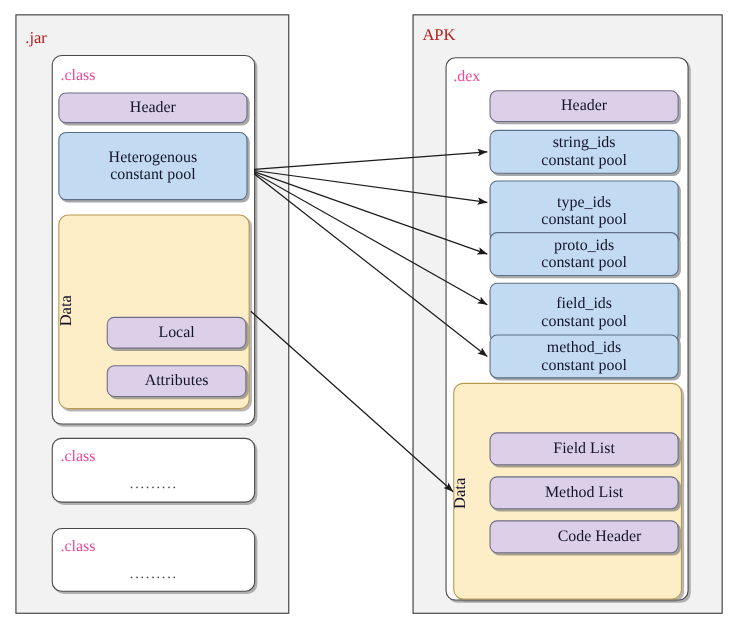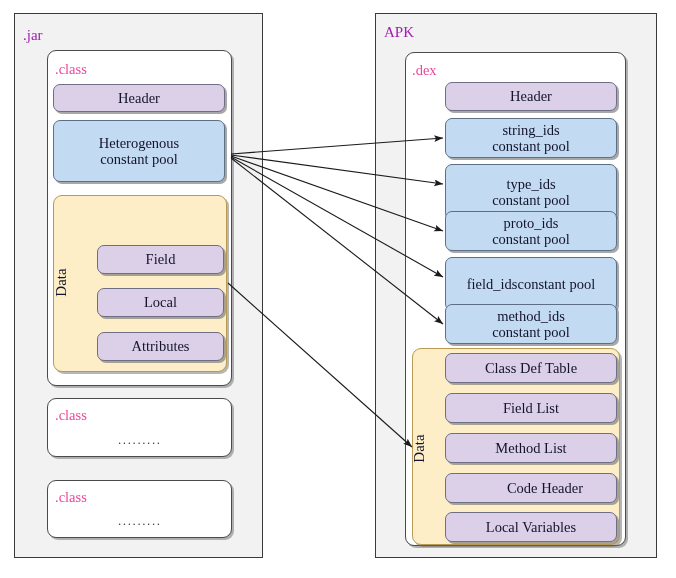--- a/index.html
+++ b/index.html
@@ -1,21 +1,21 @@
 <!DOCTYPE html>
 <html><head>
 <meta charset="utf-8">
 <style>
   html,body{margin:0;padding:0;background:#ffffff;}
   body{width:676px;height:578px;position:relative;overflow:hidden;
        font-family:"Liberation Serif","DejaVu Serif",serif;color:#13132b;}
   #stage{position:absolute;left:0;top:0;width:676px;height:578px;}
 
   .outer{position:absolute;background:#f2f2f2;border:1.3px solid #3a3a3a;box-sizing:border-box;}
-  .outer-label{position:absolute;font-size:15px;line-height:1;color:#a21caf;}
+  .outer-label{position:absolute;font-size:15px;line-height:1;color:#b91c1c;}
 
   .whitebox{position:absolute;background:#ffffff;border:1.2px solid #4a4a4a;
             border-radius:9px;box-sizing:border-box;box-shadow:2px 2px 0 rgba(120,120,120,.55);}
   .whitebox-label{position:absolute;font-size:14.5px;line-height:1;color:#ec4899;}
   .dots{position:absolute;font-size:13px;letter-spacing:1.6px;color:#444;}
 
   .chip{position:absolute;box-sizing:border-box;border-radius:7px;
         display:flex;align-items:center;justify-content:center;text-align:center;
         font-size:14.5px;line-height:1.12;box-shadow:2px 2px 0 rgba(110,110,110,.6);}
   .chip.purple{background:#dbd0e8;border:1.1px solid #6e6e86;}
@@ -45,21 +45,20 @@
   <div class="chip purple" style="left:53px;top:84px;width:172px;height:28px;">Header</div>
 
   <div class="chip blue two" style="left:53px;top:120px;width:172px;height:62px;flex-direction:column;">
     <span>Heterogenous</span>
     <span>constant pool</span>
   </div>
 
   <div class="databox" style="left:53px;top:195px;width:174px;height:177px;"></div>
   <div class="data-label" style="left:47px;top:274px;transform:rotate(-90deg);">Data</div>
 
-  <div class="chip purple" style="left:97px;top:245px;width:127px;height:29px;">Field</div>
   <div class="chip purple" style="left:97px;top:288px;width:127px;height:29px;">Local</div>
   <div class="chip purple" style="left:97px;top:332px;width:127px;height:29px;">Attributes</div>
 
   <div class="whitebox" style="left:47px;top:398px;width:185px;height:59px;"></div>
   <div class="whitebox-label" style="left:55px;top:408px;">.class</div>
   <div class="dots" style="left:118px;top:432px;">.........</div>
 
   <div class="whitebox" style="left:47px;top:480px;width:185px;height:58px;"></div>
   <div class="whitebox-label" style="left:55px;top:490px;">.class</div>
   <div class="dots" style="left:118px;top:513px;">.........</div>
@@ -77,37 +76,35 @@
     <span>constant pool</span>
   </div>
   <div class="chip blue two" style="left:445px;top:164px;width:172px;height:56px;flex-direction:column;">
     <span>type_ids</span>
     <span>constant pool</span>
   </div>
   <div class="chip blue two" style="left:445px;top:211px;width:172px;height:40px;flex-direction:column;">
     <span>proto_ids</span>
     <span>constant pool</span>
   </div>
-  <div class="chip blue two" style="left:445px;top:257px;width:172px;height:54px;">
+  <div class="chip blue two" style="left:445px;top:257px;width:172px;height:54px;flex-direction:column;">
     <span>field_ids</span>
     <span>constant pool</span>
   </div>
   <div class="chip blue two" style="left:445px;top:304px;width:172px;height:40px;flex-direction:column;">
     <span>method_ids</span>
     <span>constant pool</span>
   </div>
 
   <div class="databox" style="left:412px;top:348px;width:208px;height:197px;"></div>
   <div class="data-label" style="left:405px;top:440px;transform:rotate(-90deg);">Data</div>
 
-  <div class="chip purple" style="left:445px;top:353px;width:172px;height:30px;">Class Def Table</div>
   <div class="chip purple" style="left:445px;top:393px;width:172px;height:30px;">Field List</div>
   <div class="chip purple" style="left:445px;top:433px;width:172px;height:30px;">Method List</div>
   <div class="chip purple" style="left:445px;top:473px;width:172px;height:30px;padding-left:28px;">Code Header</div>
-  <div class="chip purple" style="left:445px;top:512px;width:172px;height:30px;">Local Variables</div>
 
   <svg class="arrows" viewBox="0 0 676 578">
     <defs>
       <marker id="ah" markerWidth="9" markerHeight="9" refX="8" refY="3.1" orient="auto" markerUnits="strokeWidth">
         <path d="M0,0 L8,3.1 L0,6.2 L1.6,3.1 z" fill="#1a1a1a"></path>
       </marker>
     </defs>
     <line x1="231" y1="154" x2="443" y2="138" marker-end="url(#ah)"></line>
     <line x1="231" y1="155" x2="443" y2="184" marker-end="url(#ah)"></line>
     <line x1="231" y1="156" x2="443" y2="231" marker-end="url(#ah)"></line>

